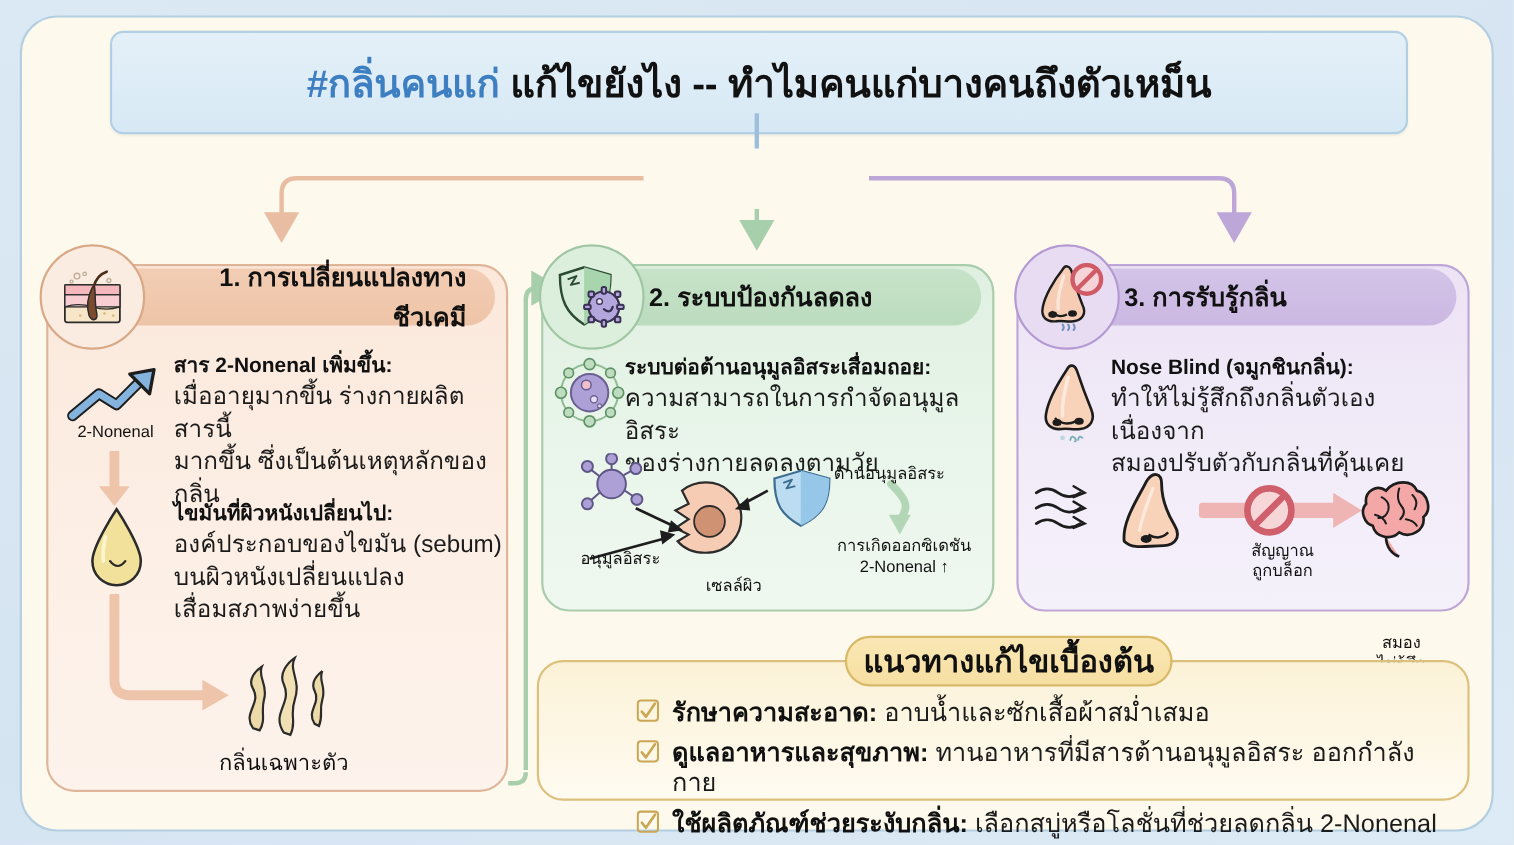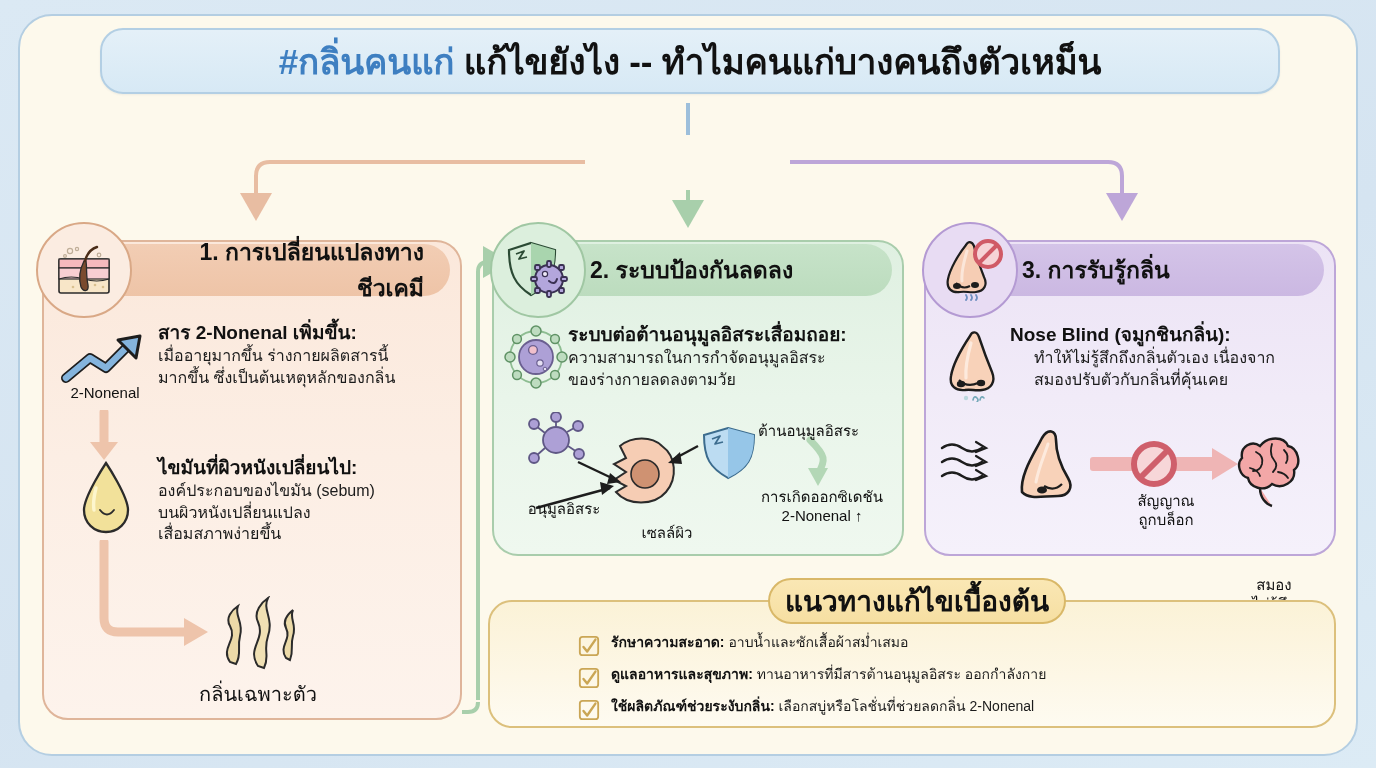--- a/index.html
+++ b/index.html
@@ -20,24 +20,24 @@
     position: absolute;
     left: 18px; top: 14px; width: 1340px; height: 742px;
     background: #fdf9ec;
     border: 2px solid #b4cee2;
     border-radius: 34px;
   }
 
   
   .title-bar {
     position: absolute; left: 100px; top: 28px;
-    width: 1180px; height: 66px;
+    width: 1180px; height: 94px;
     background: linear-gradient(180deg,#e4f0f8 0%,#d7e9f5 100%);
     border: 2px solid #b3cfe4;
-    border-radius: 23px;
+    border-radius: 12px;
     display: flex; align-items: center; justify-content: center;
     box-shadow: 0 1px 2px rgba(60,90,120,.08);
   }
   .title-text {
     font-size: 35px; font-weight: 700; letter-spacing: -.2px;
     color: #111; white-space: nowrap;
   }
   .title-hash { color: #3e7fc1; }
 
   svg.connectors { position: absolute; left: 0; top: 0; width: 1376px; height: 768px; pointer-events: none; }
@@ -77,42 +77,42 @@
     border: 2px solid; display: flex; align-items: center; justify-content: center;
     z-index: 4;
   }
   .b1 { left: 36px;  top: 222px; background: #fbece1; border-color: #d9a886; }
   .b2 { left: 490px; top: 222px; background: #dcefdd; border-color: #a0c7a3; }
   .b3 { left: 922px; top: 222px; background: #e8dcf3; border-color: #b49ad3; }
 
   
   .blk { position: absolute; }
   .blk .hd { font-size: 19px; font-weight: 700; color: #111; line-height: 1.32; }
-  .blk .bd { font-size: 16px; color: #1b1b1b; line-height: 1.35; }
+  .blk .bd { font-size: 22px; color: #1b1b1b; line-height: 1.35; }
 
   .capt { position: absolute; font-size: 15px; font-weight: 400; color: #111; text-align: center; line-height: 1.25; }
   .capt.big { font-size: 20px; }
 
   
   .sol {
     position: absolute; left: 488px; top: 600px; width: 848px; height: 128px;
     background: linear-gradient(180deg,#fbf2d7 0%,#fdf7e6 60%,#fefbf1 100%);
     border: 2px solid #dcc07c; border-radius: 24px;
   }
   .sol-head {
     position: absolute; left: 768px; top: 578px; width: 298px; height: 46px;
     background: linear-gradient(180deg,#fae7b4 0%,#f6dfa2 100%);
     border: 2px solid #d9b868; border-radius: 23px;
     display: flex; align-items: center; justify-content: center; z-index: 3;
   }
   .sol-head span { font-size: 28px; font-weight: 700; color: #111; }
   .sol-list { position: absolute; left: 578px; top: 634px; width: 740px; }
   .sol-item { display: flex; align-items: flex-start; gap: 11px; margin-bottom: 9px; }
   .chk { flex: 0 0 auto; width: 22px; height: 22px; margin-top: 1px; }
-  .sol-item .t { font-size: 14px; color: #1b1b1b; line-height: 1.2; }
+  .sol-item .t { font-size: 23px; color: #1b1b1b; line-height: 1.2; }
   .sol-item .t b { font-weight: 700; color: #111; }
 
   .icon-abs { position: absolute; }
 </style>
 </head>
 <body>
 
 <div id="stage">
   <div class="canvas"></div>
 
@@ -338,21 +338,21 @@
       <path d="M29,13 C26,24 23,36 24,48" fill="none" stroke="#fdeadd" stroke-width="3.2" stroke-linecap="round"></path>
       <g stroke="#74a8b8" stroke-width="1.6" fill="none" stroke-linecap="round">
         <circle cx="24" cy="68" r="2.2" fill="#bcd8de" stroke="none"></circle>
         <path d="M31,70 q1,-5 4,-2 q2,2 0,4"></path>
         <path d="M38,70 q1,-5 4,-2"></path>
       </g>
     </svg>
   </div>
   <div class="blk" style="left:1010px;top:322px;width:320px;">
     <div class="hd">Nose Blind (จมูกชินกลิ่น):</div>
-    <div class="bd" style="white-space:pre-line;margin-left:24px;">ทำให้ไม่รู้สึกถึงกลิ่นตัวเอง เนื่องจาก
+    <div class="bd" style="white-space:pre-line;">ทำให้ไม่รู้สึกถึงกลิ่นตัวเอง เนื่องจาก
 สมองปรับตัวกับกลิ่นที่คุ้นเคย</div>
   </div>
 
   <svg class="icon-abs" style="left:938px;top:424px;" width="400" height="110" viewBox="0 0 400 110">
 
     <g stroke="#1d1d1d" stroke-width="2.4" fill="none" stroke-linecap="round">
       <path d="M4,24 q10,-7 20,0 t20,0"></path>
       <path d="M4,38 q10,-7 20,0 t20,0"></path>
       <path d="M4,52 q10,-7 20,0 t20,0"></path>
       <path d="M38,18 L48,24 L38,28" stroke-width="2.2"></path>

